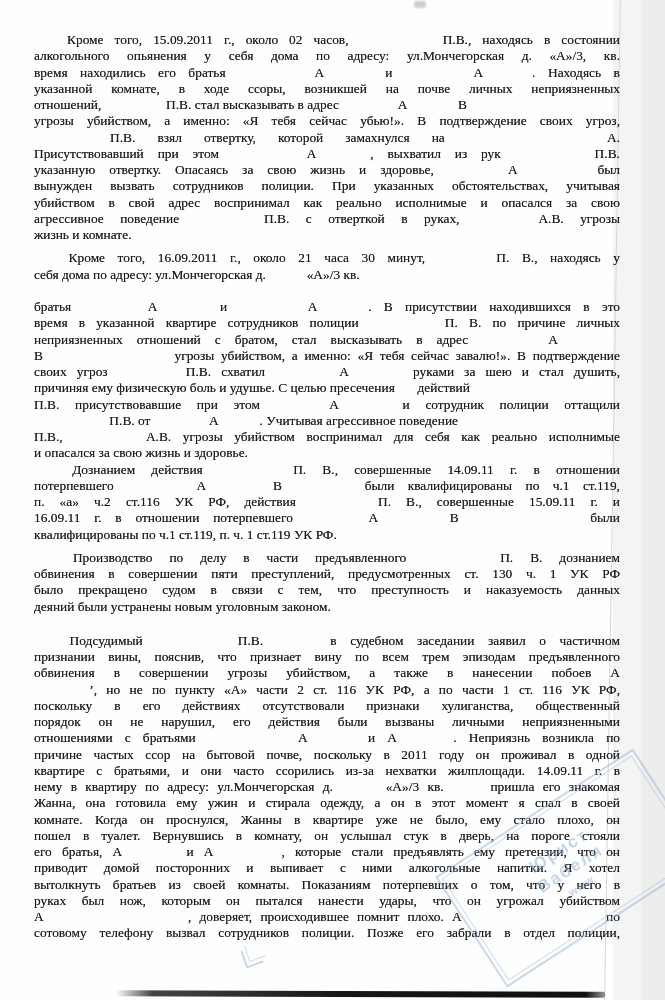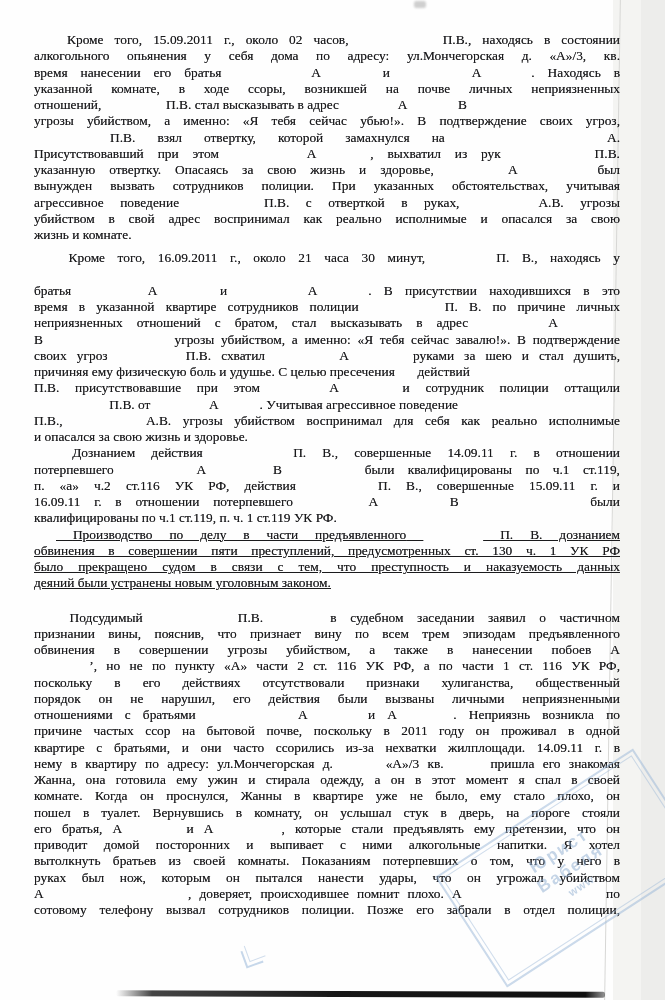--- a/index.html
+++ b/index.html
@@ -59,54 +59,55 @@
 <div id="page">
   <div class="right-strip"></div>
   <div class="far-right-strip"></div>
   <div class="edge-line"></div>
   <div class="top-smudge"></div>
 
   <div class="doc">
       <div class="para" style="margin-top: 12px;">
         <div class="ln j"><span class="gap" style="width: 22px;"></span> <span class="seg">Кроме того, 15.09.2011 г., около 02 часов,</span> <span class="gap" style="width: 72px;"></span> <span class="seg">П.В., находясь в состоянии</span> </div>
         <div class="ln j"><span class="seg">алкогольного опьянения у себя дома по адресу: ул.Мончегорская д. «А»/3, кв.</span> </div>
-        <div class="ln j"><span class="seg">время нанесении его братья</span> <span class="gap" style="width: 64px;"></span> <span class="seg">А</span> <span class="gap" style="width: 36px;"></span> <span class="seg">и</span> <span class="gap" style="width: 56px;"></span> <span class="seg">А</span> <span class="gap" style="width: 24px;"></span> <span class="seg">. Находясь в</span> </div>
+        <div class="ln j"><span class="seg">время находились его братья</span> <span class="gap" style="width: 64px;"></span> <span class="seg">А</span> <span class="gap" style="width: 36px;"></span> <span class="seg">и</span> <span class="gap" style="width: 56px;"></span> <span class="seg">А</span> <span class="gap" style="width: 24px;"></span> <span class="seg">. Находясь в</span> </div>
         <div class="ln j"><span class="seg">указанной комнате, в ходе ссоры, возникшей на почве личных неприязненных</span> </div>
         <div class="ln"><span class="seg">отношений,</span> <span class="gap" style="width: 58px;"></span> <span class="seg">П.В. стал высказывать в адрес</span> <span class="gap" style="width: 52px;"></span> <span class="seg">А</span> <span class="gap" style="width: 44px;"></span> <span class="seg">В</span> </div>
         <div class="ln j"><span class="seg">угрозы убийством, а именно: «Я тебя сейчас убью!». В подтверждение своих угроз,</span> </div>
         <div class="ln j"><span class="gap" style="width: 54px;"></span> <span class="seg">П.В. взял отвертку, которой замахнулся на</span> <span class="gap" style="width: 118px;"></span> <span class="seg">А.</span> </div>
         <div class="ln j"><span class="seg">Присутствовавший при этом</span> <span class="gap" style="width: 60px;"></span> <span class="seg">А</span> <span class="gap" style="width: 26px;"></span> <span class="seg">, выхватил из рук</span> <span class="gap" style="width: 66px;"></span> <span class="seg">П.В.</span> </div>
         <div class="ln j"><span class="seg">указанную отвертку. Опасаясь за свою жизнь и здоровье,</span> <span class="gap" style="width: 46px;"></span> <span class="seg">А</span> <span class="gap" style="width: 52px;"></span> <span class="seg">был</span> </div>
         <div class="ln j"><span class="seg">вынужден вызвать сотрудников полиции. При указанных обстоятельствах, учитывая</span> </div>
+        <div class="ln j"><span class="seg">убийством в свой адрес воспринимал как реально исполнимые и опасался за свою</span> </div>
         <div class="ln j"><span class="seg">агрессивное поведение</span> <span class="gap" style="width: 52px;"></span> <span class="seg">П.В. с отверткой в руках,</span> <span class="gap" style="width: 46px;"></span> <span class="seg">А.В. угрозы</span> </div>
-        <div class="ln j"><span class="seg">убийством в свой адрес воспринимал как реально исполнимые и опасался за свою</span> </div>
         <div class="ln"><span class="seg">жизнь и комнате.</span> </div>
       </div>
       <div class="para" style="margin-top: 7px;">
         <div class="ln j"><span class="gap" style="width: 22px;"></span> <span class="seg">Кроме того, 16.09.2011 г., около 21 часа 30 минут,</span> <span class="gap" style="width: 46px;"></span> <span class="seg">П. В., находясь у</span> </div>
+        <div class="ln"><span class="seg">себя дома по адресу: ул.Мончегорская д.</span> <span class="gap" style="width: 34px;"></span> <span class="seg">«А»/3 кв.</span> </div>
         <div class="ln j"><span class="gap" style="width: 92px;"></span>  </div>
         <div class="ln j"><span class="seg">братья</span> <span class="gap" style="width: 52px;"></span> <span class="seg">А</span> <span class="gap" style="width: 38px;"></span> <span class="seg">и</span> <span class="gap" style="width: 56px;"></span> <span class="seg">А</span> <span class="gap" style="width: 26px;"></span> <span class="seg">. В присутствии находившихся в это</span> </div>
         <div class="ln j"><span class="seg">время в указанной квартире  сотрудников полиции</span> <span class="gap" style="width: 64px;"></span> <span class="seg">П. В. по причине личных</span> </div>
         <div class="ln j"><span class="seg">неприязненных отношений с братом, стал высказывать в адрес</span> <span class="gap" style="width: 52px;"></span> <span class="seg">А</span> <span class="gap" style="width: 48px;"></span> </div>
         <div class="ln j"><span class="seg">В</span> <span class="gap" style="width: 118px;"></span> <span class="seg">угрозы убийством, а именно: «Я тебя сейчас завалю!». В подтверждение</span> </div>
         <div class="ln j"><span class="seg">своих угроз</span> <span class="gap" style="width: 58px;"></span> <span class="seg">П.В. схватил</span> <span class="gap" style="width: 54px;"></span> <span class="seg">А</span> <span class="gap" style="width: 44px;"></span> <span class="seg">руками за шею и стал душить,</span> </div>
         <div class="ln"><span class="seg">причиняя ему физическую боль и удушье. С целью пресечения</span> <span class="gap" style="width: 16px;"></span> <span class="seg">действий</span> </div>
         <div class="ln j"><span class="seg">П.В. присутствовавшие при этом</span> <span class="gap" style="width: 38px;"></span> <span class="seg">А</span> <span class="gap" style="width: 32px;"></span> <span class="seg">и сотрудник полиции оттащили</span> </div>
         <div class="ln"><span class="gap" style="width: 72px;"></span> <span class="seg">П.В. от</span> <span class="gap" style="width: 52px;"></span> <span class="seg">А</span> <span class="gap" style="width: 34px;"></span> <span class="seg">. Учитывая агрессивное поведение</span> </div>
         <div class="ln j"><span class="seg">П.В.,</span> <span class="gap" style="width: 60px;"></span> <span class="seg">А.В. угрозы убийством воспринимал для себя как реально исполнимые</span> </div>
         <div class="ln"><span class="seg">и опасался за свою жизнь и здоровье.</span> </div>
       </div>
       <div class="para" style="">
         <div class="ln j"><span class="gap" style="width: 22px;"></span> <span class="seg">Дознанием действия</span> <span class="gap" style="width: 58px;"></span> <span class="seg">П. В., совершенные 14.09.11 г.  в отношении</span> </div>
         <div class="ln j"><span class="seg">потерпевшего</span> <span class="gap" style="width: 56px;"></span> <span class="seg">А</span> <span class="gap" style="width: 40px;"></span> <span class="seg">В</span> <span class="gap" style="width: 56px;"></span> <span class="seg">были квалифицированы по ч.1 ст.119,</span> </div>
         <div class="ln j"><span class="seg">п. «а» ч.2 ст.116 УК РФ, действия</span> <span class="gap" style="width: 52px;"></span> <span class="seg">П. В., совершенные 15.09.11 г. и</span> </div>
         <div class="ln j"><span class="seg">16.09.11 г. в отношении потерпевшего</span> <span class="gap" style="width: 48px;"></span> <span class="seg">А</span> <span class="gap" style="width: 44px;"></span> <span class="seg">В</span> <span class="gap" style="width: 104px;"></span> <span class="seg">были</span> </div>
         <div class="ln"><span class="seg">квалифицированы по ч.1 ст.119, п.  ч. 1 ст.119 УК РФ.</span> </div>
       </div>
-      <div class="para" style=" text-decoration: underline;">
+      <div class="para" style="margin-top: 7px;">
         <div class="ln j"><span class="gap" style="width: 22px;"></span> <span class="seg">Производство по делу в части  предъявленного</span> <span class="gap" style="width: 60px;"></span> <span class="seg">П. В. дознанием</span> </div>
         <div class="ln j"><span class="seg">обвинения  в совершении пяти преступлений, предусмотренных ст. 130 ч. 1 УК РФ</span> </div>
         <div class="ln j"><span class="seg">было прекращено судом в связи с тем, что преступность и наказуемость данных</span> </div>
         <div class="ln"><span class="seg">деяний  были устранены новым уголовным законом.</span> </div>
       </div>
       <div class="para" style="margin-top: 18px;">
         <div class="ln j"><span class="gap" style="width: 22px;"></span> <span class="seg">Подсудимый</span> <span class="gap" style="width: 68px;"></span> <span class="seg">П.В.</span> <span class="gap" style="width: 40px;"></span> <span class="seg">в судебном заседании заявил о частичном</span> </div>
         <div class="ln j"><span class="seg">признании вины, пояснив, что признает вину по всем трем эпизодам предъявленного</span> </div>
         <div class="ln j"><span class="seg">обвинения в совершении угрозы убийством,  а также в нанесении побоев А</span> </div>
         <div class="ln j"><span class="gap" style="width: 46px;"></span> <span class="seg">’, но не по пункту «А» части 2 ст. 116 УК РФ, а по части 1 ст. 116 УК РФ,</span> </div>

